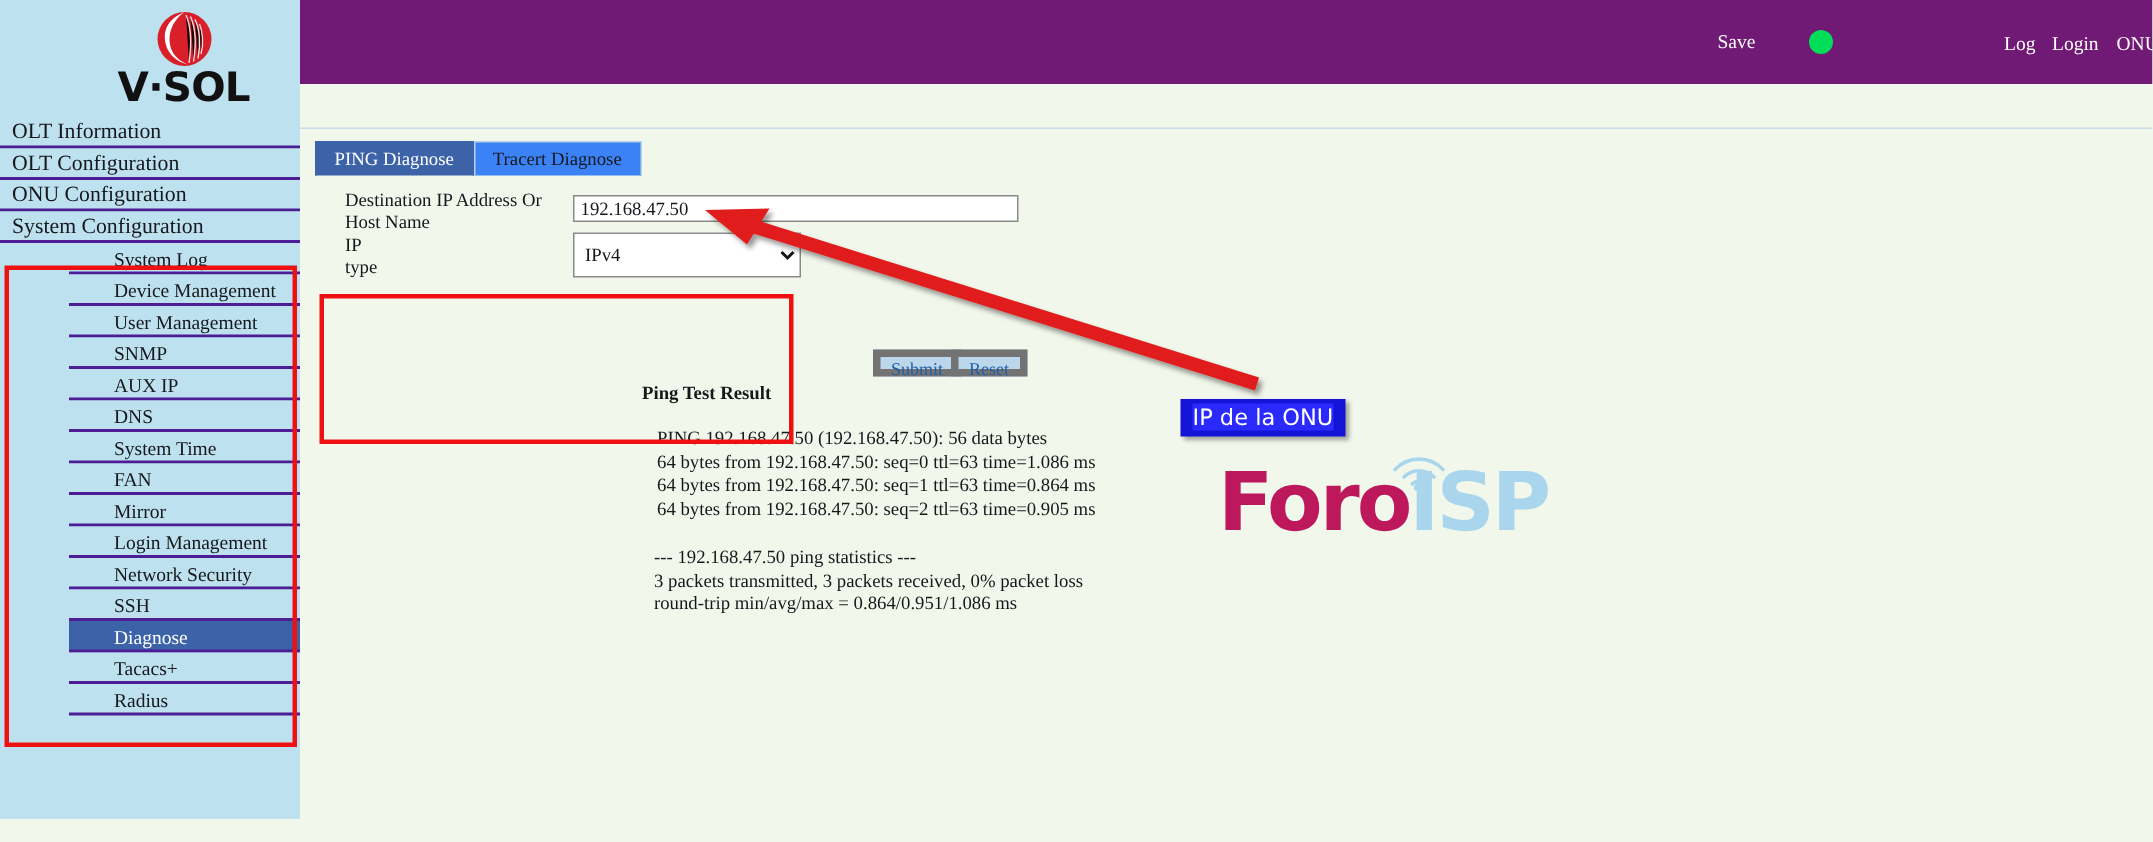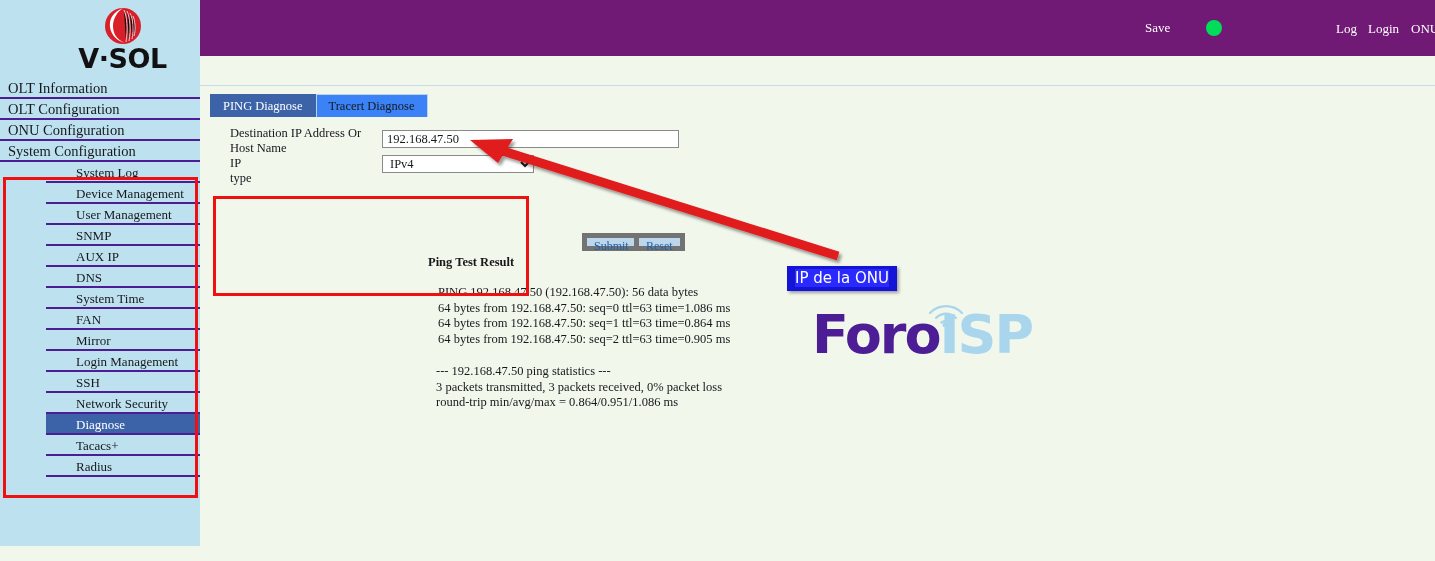--- a/index.html
+++ b/index.html
@@ -206,21 +206,21 @@
     font-family: Liberation Serif, serif;
     font-size: 12.5px;
     color: #16181c;
     padding: 0 4px;
   }
   #iptype-select {
     position: absolute;
     left: 182px;
     top: 99px;
     width: 152px;
-    height: 18px;
+    height: 30px;
     box-sizing: border-box;
     border: 1px solid #8a8a8a;
     background: #ffffff;
     font-family: "Liberation Serif", serif;
     font-size: 12.5px;
     color: #16181c;
     padding: 0 3px;
   }
   .form-btn {
     position: absolute;
@@ -286,21 +286,21 @@
     width: 200px;
     height: 70px;
     z-index: 1;
     pointer-events: none;
     font-family: "DejaVu Sans", sans-serif;
     font-weight: bold;
     font-size: 54px;
     line-height: 68px;
     letter-spacing: -2px;
   }
-  #wm-foro { color: #4c1d95; }
+  #wm-foro { color: #be185d; }
   #wm-isp  { color: #a9d6ec; }
   #wm-wifi {
     position: absolute;
     left: 112px;
     top: -4px;
     width: 44px;
     height: 30px;
   }
 
   
@@ -357,22 +357,22 @@
       <li class="menu-item sub">System Log</li>
       <li class="menu-item sub">Device Management</li>
       <li class="menu-item sub">User Management</li>
       <li class="menu-item sub">SNMP</li>
       <li class="menu-item sub">AUX IP</li>
       <li class="menu-item sub">DNS</li>
       <li class="menu-item sub">System Time</li>
       <li class="menu-item sub">FAN</li>
       <li class="menu-item sub">Mirror</li>
       <li class="menu-item sub">Login Management</li>
+      <li class="menu-item sub">Network Security</li>
       <li class="menu-item sub">SSH</li>
-      <li class="menu-item sub">Network Security</li>
       <li class="menu-item sub selected">Diagnose</li>
       <li class="menu-item sub">Tacacs+</li>
       <li class="menu-item sub">Radius</li>
     </ul>
 </div>
 
 <div id="sidebar-redbox"></div>
 
 <div id="header">
   <div id="header-save">Save</div>

